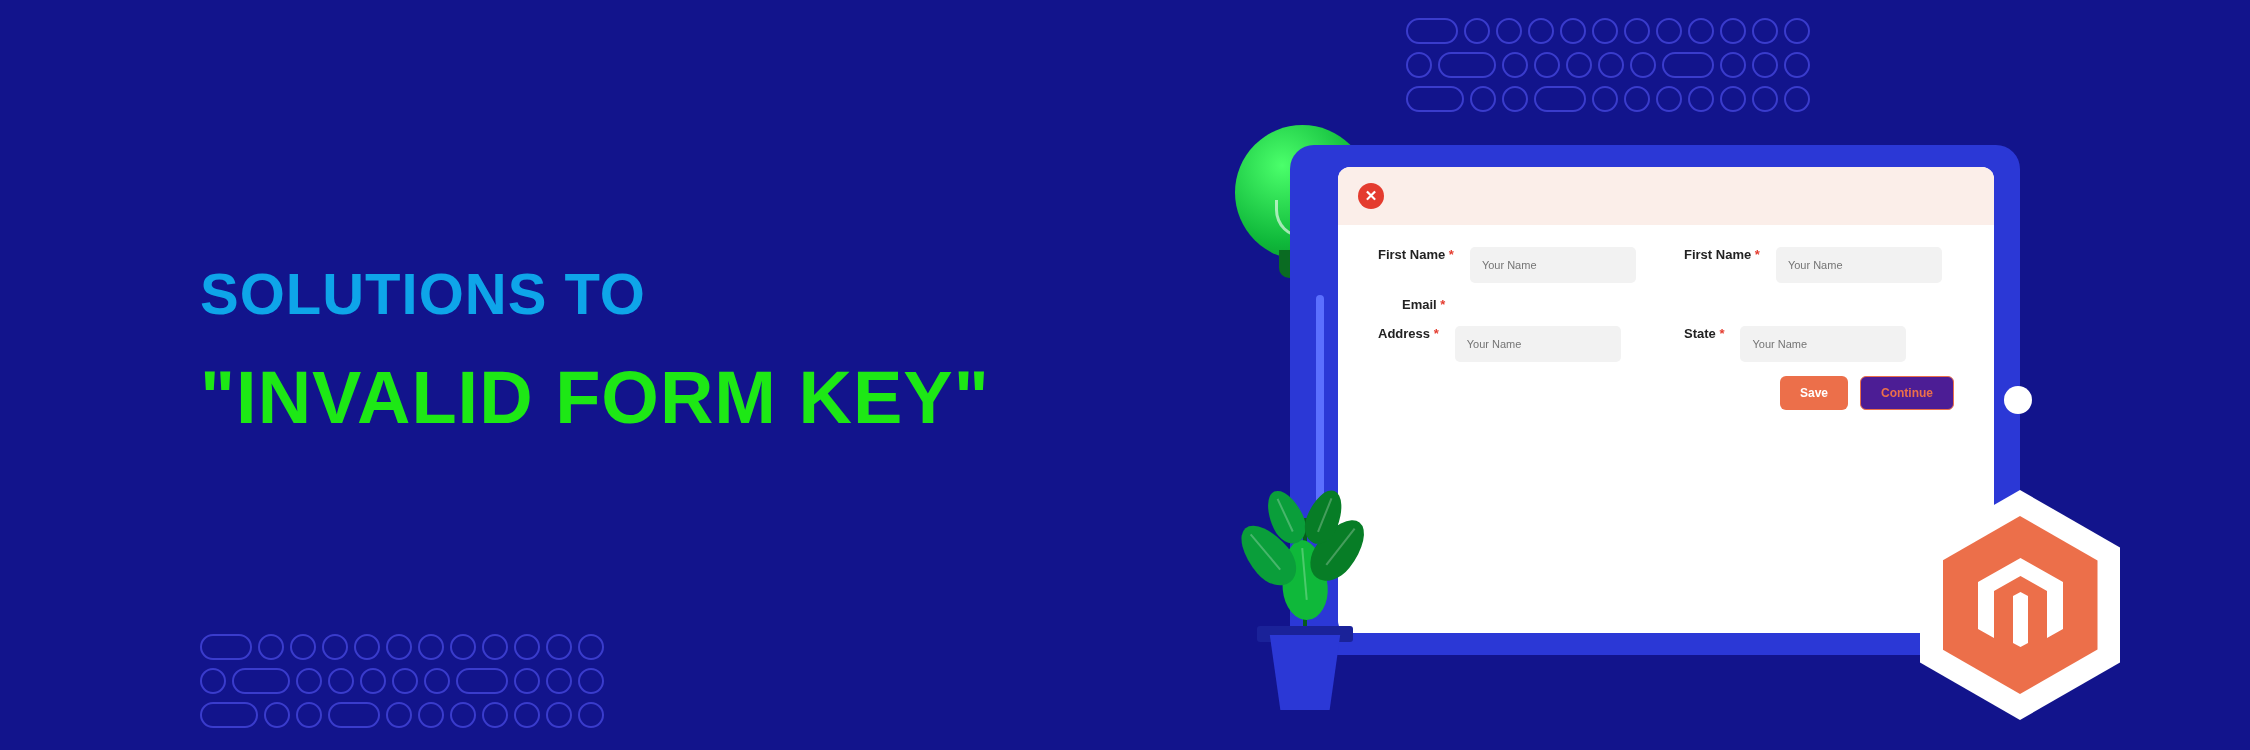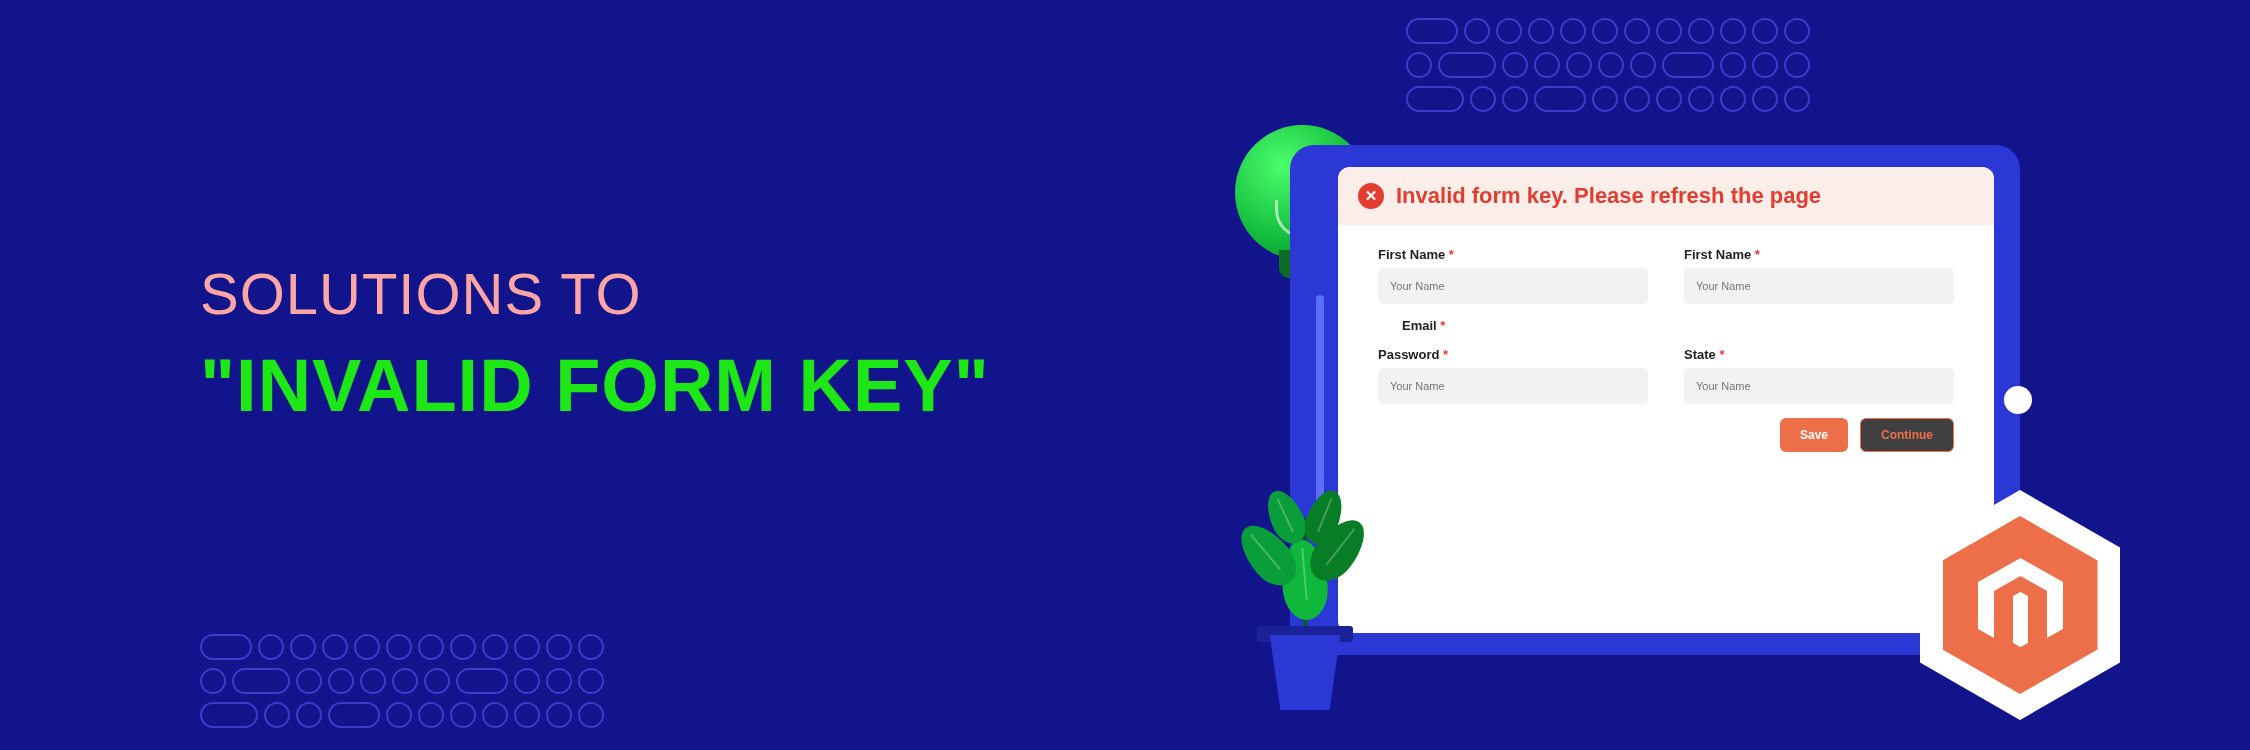--- a/index.html
+++ b/index.html
@@ -23,25 +23,25 @@
 .pattern-top { top: 18px; right: 440px; }
 .pattern-bottom { bottom: 22px; left: 200px; }
 
 
 .text-area {
   position: absolute;
   left: 200px;
   top: 260px;
 }
 .title-line1 {
-  color: #fca5a5;
+  color: #0ea5e9;
   font-size: 58px;
-  font-weight: 400;
+  font-weight: 700;
   letter-spacing: 1px;
-  margin-bottom: 16px;
+  margin-bottom: 28px;
 }
 .title-line2 {
   color: #1de815;
   font-size: 74px;
   font-weight: 800;
   letter-spacing: 1px;
 }
 
 
 .tablet {
@@ -109,21 +109,21 @@
 }
 
 .form-body {
   flex: 1;
   padding: 22px 40px;
   display: grid;
   grid-template-columns: 1fr 1fr;
   gap: 14px 36px;
   align-content: start;
 }
-.form-field { display: flex; flex-direction: column; gap: 6px; }
+.form-field { display: flex; flex-direction: row; gap: 16px; }
 .form-field.full { grid-column: 1 / -1; margin-left: 24px; }
 .form-label { font-size: 13px; font-weight: 600; color: #222; }
 .req { color: #e43c2f; }
 .form-input {
   height: 36px;
   background: #f2f2f2;
   border: none;
   border-radius: 5px;
   padding: 0 12px;
   font-size: 11px;
@@ -139,21 +139,21 @@
 .btn {
   height: 34px;
   padding: 0 20px;
   border-radius: 6px;
   font-size: 12px;
   font-weight: 600;
   border: none;
   cursor: pointer;
 }
 .btn-primary { background: #ec6f4a; color: #fff; }
-.btn-outline { background: #404040; color: #ec6f4a; border: 1.5px solid #ec6f4a; }
+.btn-outline { background: #4c1d95; color: #ec6f4a; border: 1.5px solid #ec6f4a; }
 
 
 .bulb {
   position: absolute;
   right: 880px;
   top: 125px;
   width: 135px;
   height: 135px;
 }
 .bulb-glass {
@@ -370,41 +370,40 @@
   <div class="bulb-base"></div>
 </div>
 
 <div class="tablet">
   <div class="tablet-line"></div>
   <div class="tablet-button"></div>
   <div class="screen">
 
     <div class="error-bar">
       <div class="error-icon">✕</div>
-      <div class="error-text">Invalid form key. Please refresh the page</div>
     </div>
 
     <div class="form-body">
 
       <div class="form-field">
         <label class="form-label"><span>First Name</span> <span class="req">*</span></label>
         <input class="form-input" placeholder="Your Name" style="">
       </div>
 
       <div class="form-field">
         <label class="form-label"><span>First Name</span> <span class="req">*</span></label>
         <input class="form-input" placeholder="Your Name" style="">
       </div>
 
       <div class="form-field full">
         <label class="form-label"><span>Email</span> <span class="req">*</span></label>
       </div>
 
       <div class="form-field">
-        <label class="form-label"><span>Password</span> <span class="req">*</span></label>
+        <label class="form-label"><span>Address</span> <span class="req">*</span></label>
         <input class="form-input" placeholder="Your Name" style="">
       </div>
 
       <div class="form-field">
         <label class="form-label"><span>State</span> <span class="req">*</span></label>
         <input class="form-input" placeholder="Your Name" style="">
       </div>
 
 
       <div class="form-actions">

